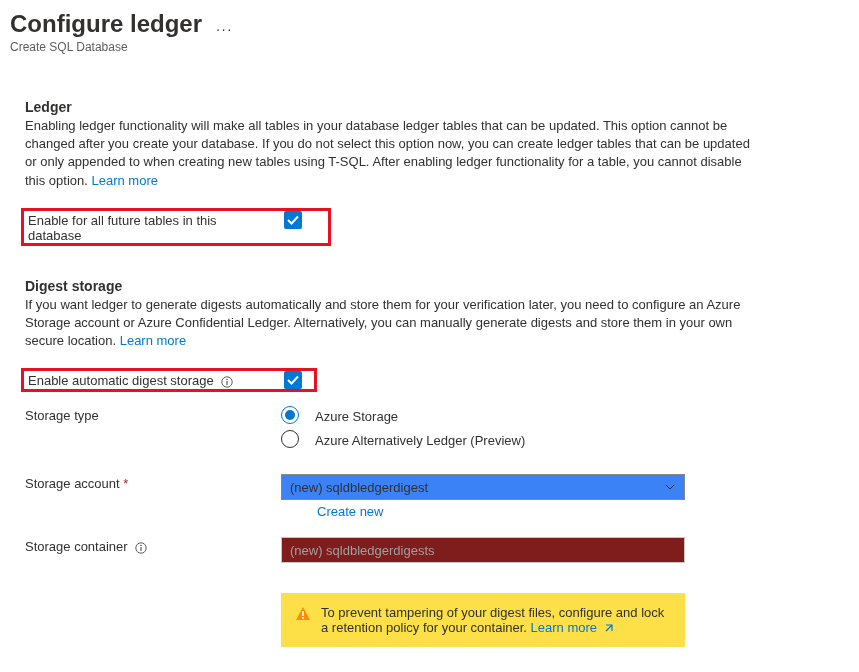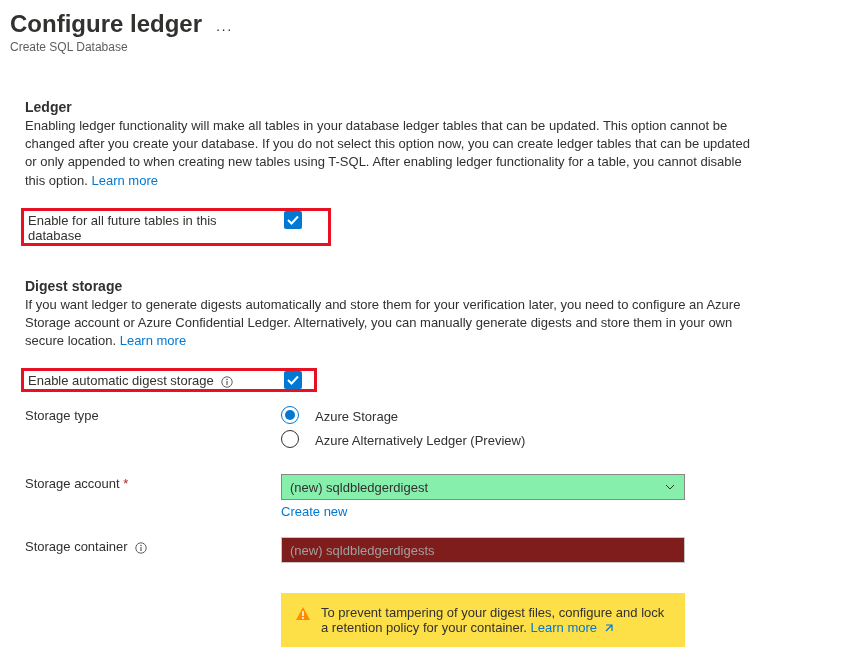--- a/index.html
+++ b/index.html
@@ -116,21 +116,21 @@
     }
     .select {
       width: 404px;
       height: 26px;
       border: 1px solid #8a8886;
       padding: 0 8px;
       display: flex;
       align-items: center;
       justify-content: space-between;
       cursor: pointer;
-      background: #86efac;
+      background: #3b82f6;
       font-size: 13px;
     }
     .chevron {
       display: inline-flex;
     }
     .input-disabled {
       width: 404px;
       height: 26px;
       border: 1px solid #c8c6c4;
       padding: 0 8px;
@@ -138,20 +138,21 @@
       align-items: center;
       background: #7f1d1d;
       color: #a19f9d;
       font-size: 13px;
     }
     .create-new {
       color: #0078d4;
       font-size: 13px;
       margin-top: 4px;
       cursor: pointer;
+      margin-left: 36px;
     }
     .warning-box {
       background: #fde047;
       padding: 12px 14px;
       display: flex;
       align-items: flex-start;
       margin-left: 256px;
       width: 404px;
       margin-top: 30px;
       font-size: 13px;

